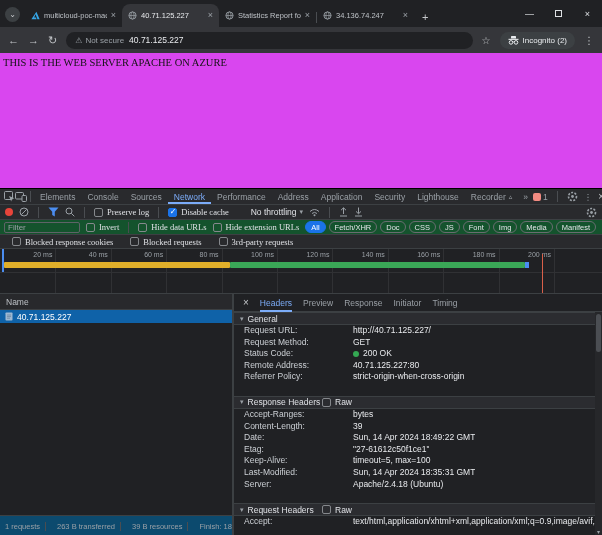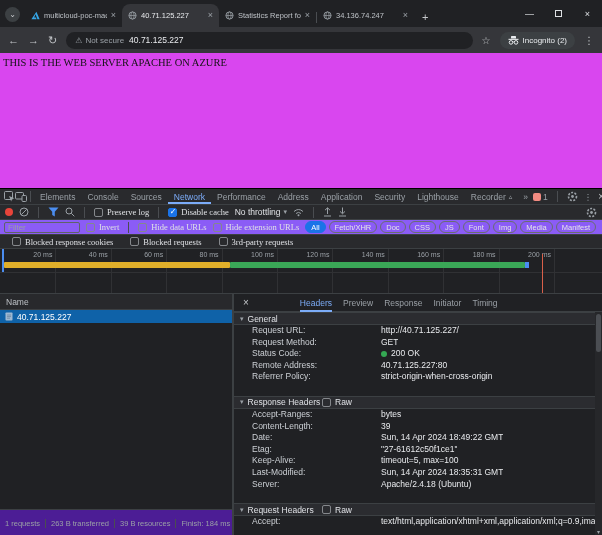--- a/index.html
+++ b/index.html
@@ -46,24 +46,24 @@
   .dt-more { padding:0 5px; }
   .dt-right { margin-left:auto; display:flex; align-items:center; gap:6px; padding-right:4px; }
   .issue-badge { width:8px; height:8px; border-radius:2px; background:#f28b82; display:inline-block; }
 
   .net-toolbar { height:15px; background:#292a2d; border-bottom:1px solid #3c4043; display:flex; align-items:center; padding:0 5px; gap:6px; }
   .rec-dot { width:8px; height:8px; border-radius:50%; background:#e8443a; flex:none; }
   .cb { width:9px; height:9px; border:1px solid #85888c; border-radius:2px; flex:none; position:relative; background:transparent; }
   .cb.checked { background:#1a73e8; border-color:#1a73e8; }
   .cb.checked::after { content:"✓"; position:absolute; left:0.5px; top:-1.5px; color:#fff; font-size:8px; }
   .cblabel { display:flex; align-items:center; gap:4px; color:#dfe1e5; white-space:nowrap;font-family:Liberation Serif, serif; }
-  .throttle { display:flex; align-items:center; gap:3px; color:#dfe1e5; }
+  .throttle { display:flex; align-items:center; gap:3px; color:#dfe1e5;margin-left:16px; }
   .nt-gear { margin-left:auto; }
 
-  .filter-row { height:15px; background:#8b5cf6; border-bottom:1px solid #3c4043; display:flex; align-items:center; padding:0 4px; gap:6px; }
+  .filter-row { height:15px; background:#14532d; border-bottom:1px solid #3c4043; display:flex; align-items:center; padding:0 4px; gap:6px; }
   .filter-input { width:76px; height:11px; background:transparent; border:1px solid #5f6368; border-radius:2px;
     color:#e8eaed; font-size:8px; padding:0 3px; font-family:"Liberation Sans",sans-serif; }
   .filter-input::placeholder { color:#9aa0a6; }
   .chips { display:flex; gap:3px; align-items:center; }
   .chip { border:1px solid #6a6d71; border-radius:8px; padding:0.5px 5px; color:#e4e6e9; font-size:7.5px; white-space:nowrap; }
   .chip.active { background:#1a73e8; border-color:#1a73e8; color:#fff; }
 
   .blocked-row { height:14px; background:#292a2d; border-bottom:1px solid #3c4043; display:flex; align-items:center; padding:0 12px; gap:17px; }
 
   .timeline { height:45px; position:relative; border-bottom:1px solid #3c4043; overflow:hidden; background:#202124; }
@@ -75,36 +75,36 @@
   .tl-cap { position:absolute; top:13px; height:6px; width:4px; }
   .tl-blue-line { position:absolute; left:2px; top:0; width:2px; height:23px; }
   .tl-load-line { position:absolute; top:5px; width:1px; height:39px; }
 
   .main-split { display:flex; height:242px; }
   .left-col { width:233px; flex:none; display:flex; flex-direction:column; border-right:1px solid #3c4043; }
   .name-header { height:16px; background:#28292c; border-bottom:1px solid #3c4043; display:flex; align-items:center; padding-left:6px; color:#bdc1c6; }
   .req-row { height:13px; display:flex; align-items:center; gap:4px; padding-left:5px; color:#fff; }
   .req-row.selected { background:#0f62a8; }
   .left-body { flex:1; background:#202124; }
-  .status-bar { height:27px; background:#4c1d95; border-top:1px solid #3c4043; display:flex; align-items:center; font-size:7.5px; color:#9aa0a6; overflow:hidden; white-space:nowrap; }
+  .status-bar { height:21px; background:#0c4a6e; border-top:1px solid #3c4043; display:flex; align-items:center; font-size:7.5px; color:#9aa0a6; overflow:hidden; white-space:nowrap;gap:6px; }
   .sb-item { padding:0 5px; border-right:1px solid #4a4d51; flex:none; }
 
   .right-panel { flex:1; position:relative; display:flex; flex-direction:column; overflow:hidden; background:#202124; }
   .hp-tabs { height:18px; border-bottom:1px solid #3c4043; display:flex; align-items:center; gap:11px; padding:0 9px; flex:none; }
   .hp-close { color:#c3c6c9; font-size:10px; }
   .hp-tab { color:#9aa0a6; height:18px; display:flex; align-items:center; }
   .hp-tab.active { color:#7cacf8; box-shadow:inset 0 -2px 0 #7cacf8; }
   .hp-body { flex:1; overflow:hidden; padding-right:7px; }
   .sec { }
   .sec + .sec { margin-top:13px; }
   .sec-h { height:13px; background:#2b2c30; border-top:1px solid #3c4043; border-bottom:1px solid #3c4043;
     display:flex; align-items:center; gap:4px; padding-left:6px; color:#dfe1e5; position:relative; }
   .sec-caret { color:#9aa0a6; font-size:7px; }
   .raw-wrap { position:absolute; left:88px; display:flex; gap:4px; align-items:center; color:#dfe1e5; }
-  .kv { display:flex; height:11.6px; line-height:11.6px; padding-left:18px; white-space:nowrap;gap:20px; }
+  .kv { display:flex; height:11.6px; line-height:11.6px; padding-left:10px; white-space:nowrap; }
   .kv .k { width:109px; flex:none; color:#ccd0d5; overflow:hidden; }
   .kv .v { color:#e8eaed; overflow:hidden; display:flex; align-items:center; gap:4px; }
   .status-dot { width:6px; height:6px; border-radius:50%; display:inline-block; flex:none; }
   .scrollbar { position:absolute; right:0; top:18px; bottom:0; width:7px; background:#26272a; }
   .sb-thumb { position:absolute; top:2px; left:1px; width:5px; height:38px; background:#4b4e53; border-radius:3px; }
   .sb-arrow { position:absolute; bottom:1px; left:0; width:7px; text-align:center; font-size:6px; color:#9aa0a6; }
 
   svg { display:block; }
 </style>
 </head>
@@ -397,21 +397,21 @@
             <span class="sb-item">1 requests</span>
             <span class="sb-item">263 B transferred</span>
             <span class="sb-item">39 B resources</span>
             <span class="sb-item">Finish: 184 ms</span>
           </div>
       </div>
 
       <div class="right-panel" style="border-left:1px solid #3c4043;">
         <div class="hp-tabs">
           <span class="hp-close">×</span>
-          <span id="hp-tab-list" style="display:flex; gap:11px; height:100%; align-items:flex-start;margin-left:40px;">
+          <span id="hp-tab-list" style="display:flex; gap:11px; height:100%; align-items:flex-start;">
               <span class="hp-tab active">Headers</span>
               <span class="hp-tab">Preview</span>
               <span class="hp-tab">Response</span>
               <span class="hp-tab">Initiator</span>
               <span class="hp-tab">Timing</span>
             </span>
         </div>
         <div class="hp-body" id="hp-body">
             <div class="sec">
               <div class="sec-h">

